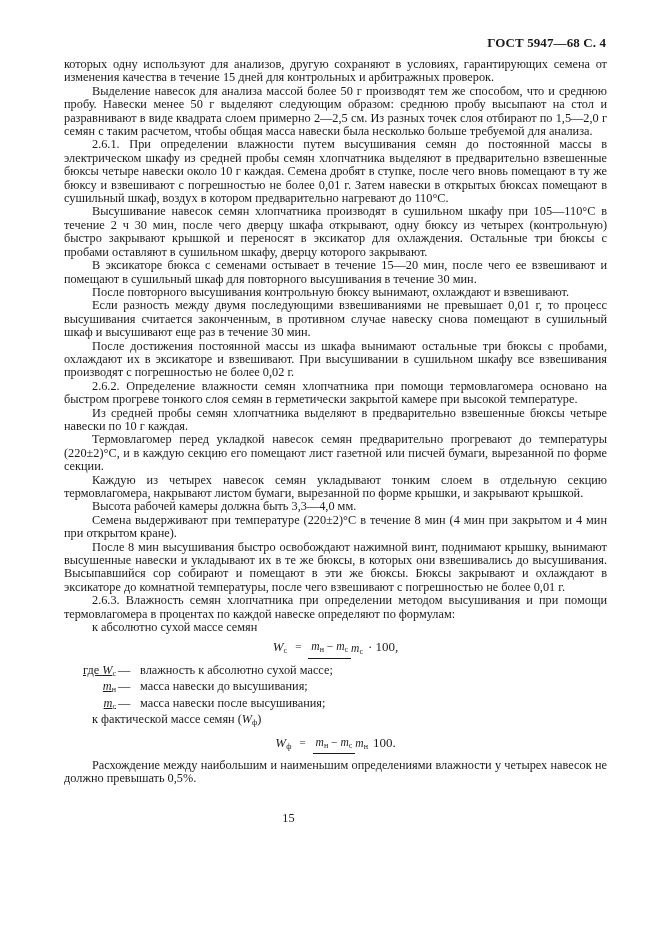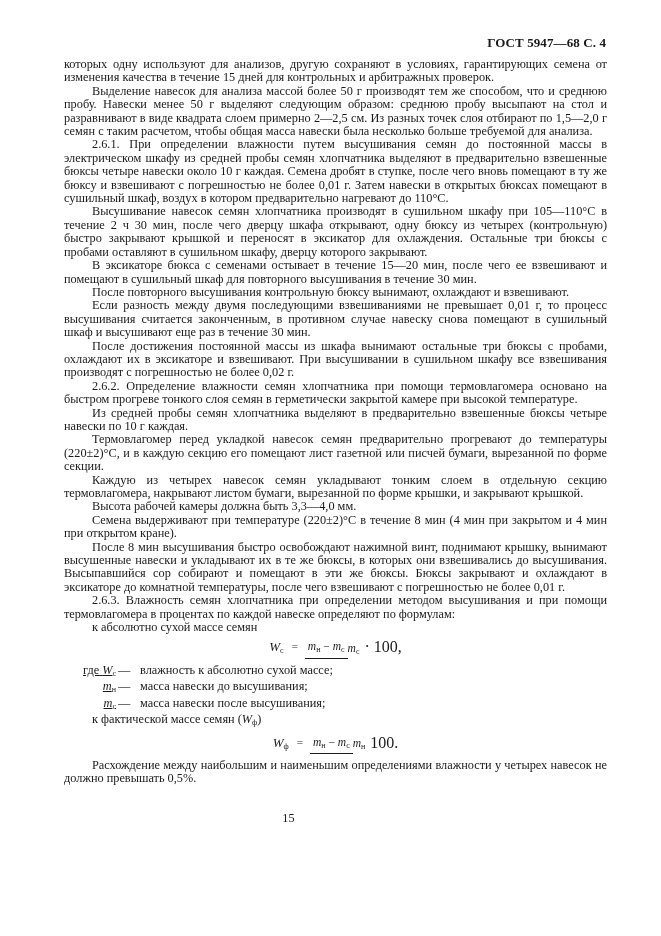--- a/index.html
+++ b/index.html
@@ -20,21 +20,21 @@
   .p.noindent { text-indent: 0; }
   .formula {
     display: flex; justify-content: center; align-items: flex-start;
     margin: 6px 0 5px 0; font-style: normal;
   }
   .formula .lhs { font-style: italic; font-size: 13px; margin-right: 4px; }
   .formula .eq { margin: 0 4px; font-size: 11px; }
   .frac { display: inline-flex; flex-direction: row; align-items: center; margin: 0 3px; }
   .frac .num { font-style: italic; font-size: 11.5px; padding: 0 3px 1px 3px; border-bottom: 1px solid #1a1a1a; }
   .frac .den { font-style: italic; font-size: 11.5px; padding-top: 1px; }
-  .formula .tail { margin-left: 2px; font-size: 16px; }
+  .formula .tail { margin-left: 2px; font-size: 13px; }
   sub { font-size: 8px; vertical-align: -2px; font-style: normal; }
   .where { margin: 0; }
   .where-row { display: flex; }
   .where-row .sym { width: 52px; text-align: right; padding-right: 2px; white-space: nowrap; text-decoration: underline; }
   .where-row .sym i { font-style: italic; }
   .where-row .dash { width: 22px; }
   .where-row .desc { flex: 1; font-family: Liberation Serif, serif; }
   .pagenum {
     position: absolute; top: 811px; left: 0; width: 577px; text-align: center;
     font-size: 12.3px;

